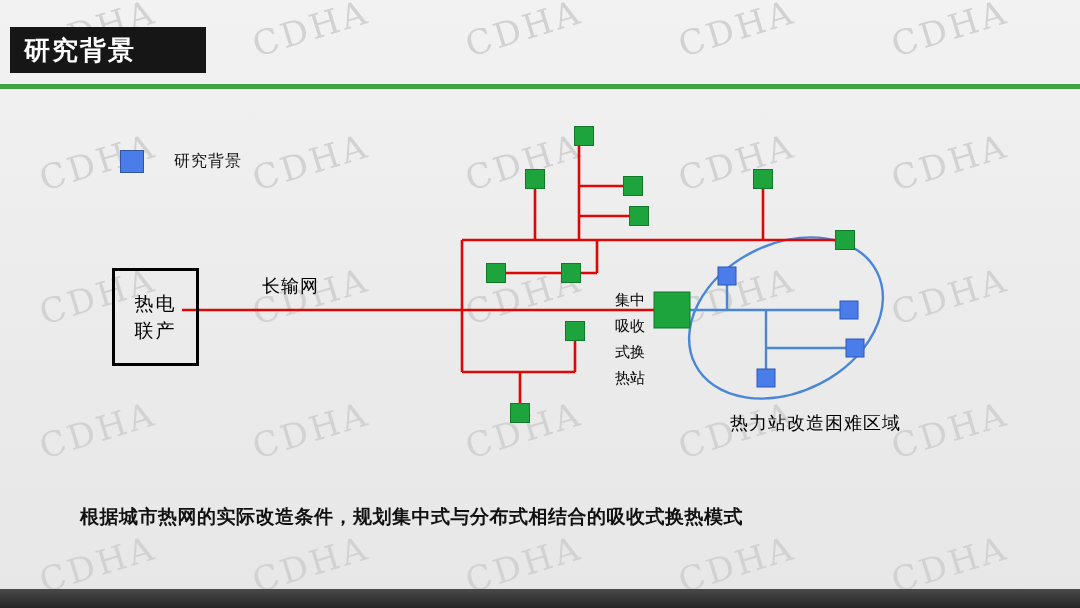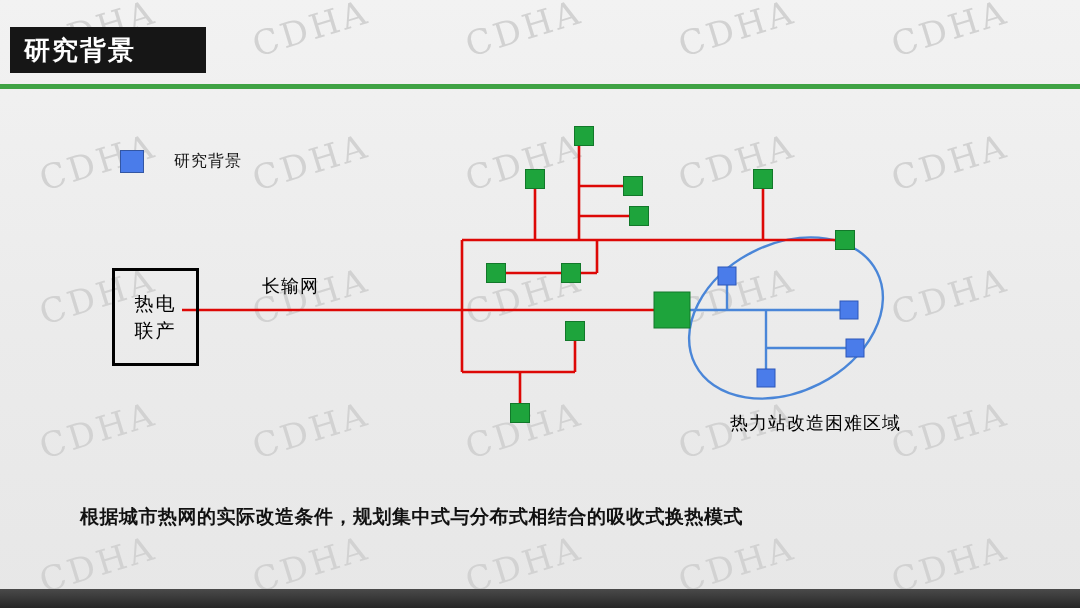--- a/index.html
+++ b/index.html
@@ -116,20 +116,24 @@
       <rect x="846" y="339" width="18" height="18" fill="#4a7cea" stroke="#2d57b8" stroke-width="1"></rect>
       <rect x="757" y="369" width="18" height="18" fill="#4a7cea" stroke="#2d57b8" stroke-width="1"></rect>
     </svg>
 
   <div class="chp-box">
     <span class="chp-label">热电
 联产</span>
   </div>
 
   <div class="diagram-label trunk-label">长输网</div>
+  <div class="diagram-label central-label">集中
+吸收
+式换
+热站</div>
   <div class="diagram-label area-label">热力站改造困难区域</div>
 
   <div class="caption">根据城市热网的实际改造条件，规划集中式与分布式相结合的吸收式换热模式</div>
 
 
   <div class="footer-bar"></div>
 
 </div>
 
 </body></html>

